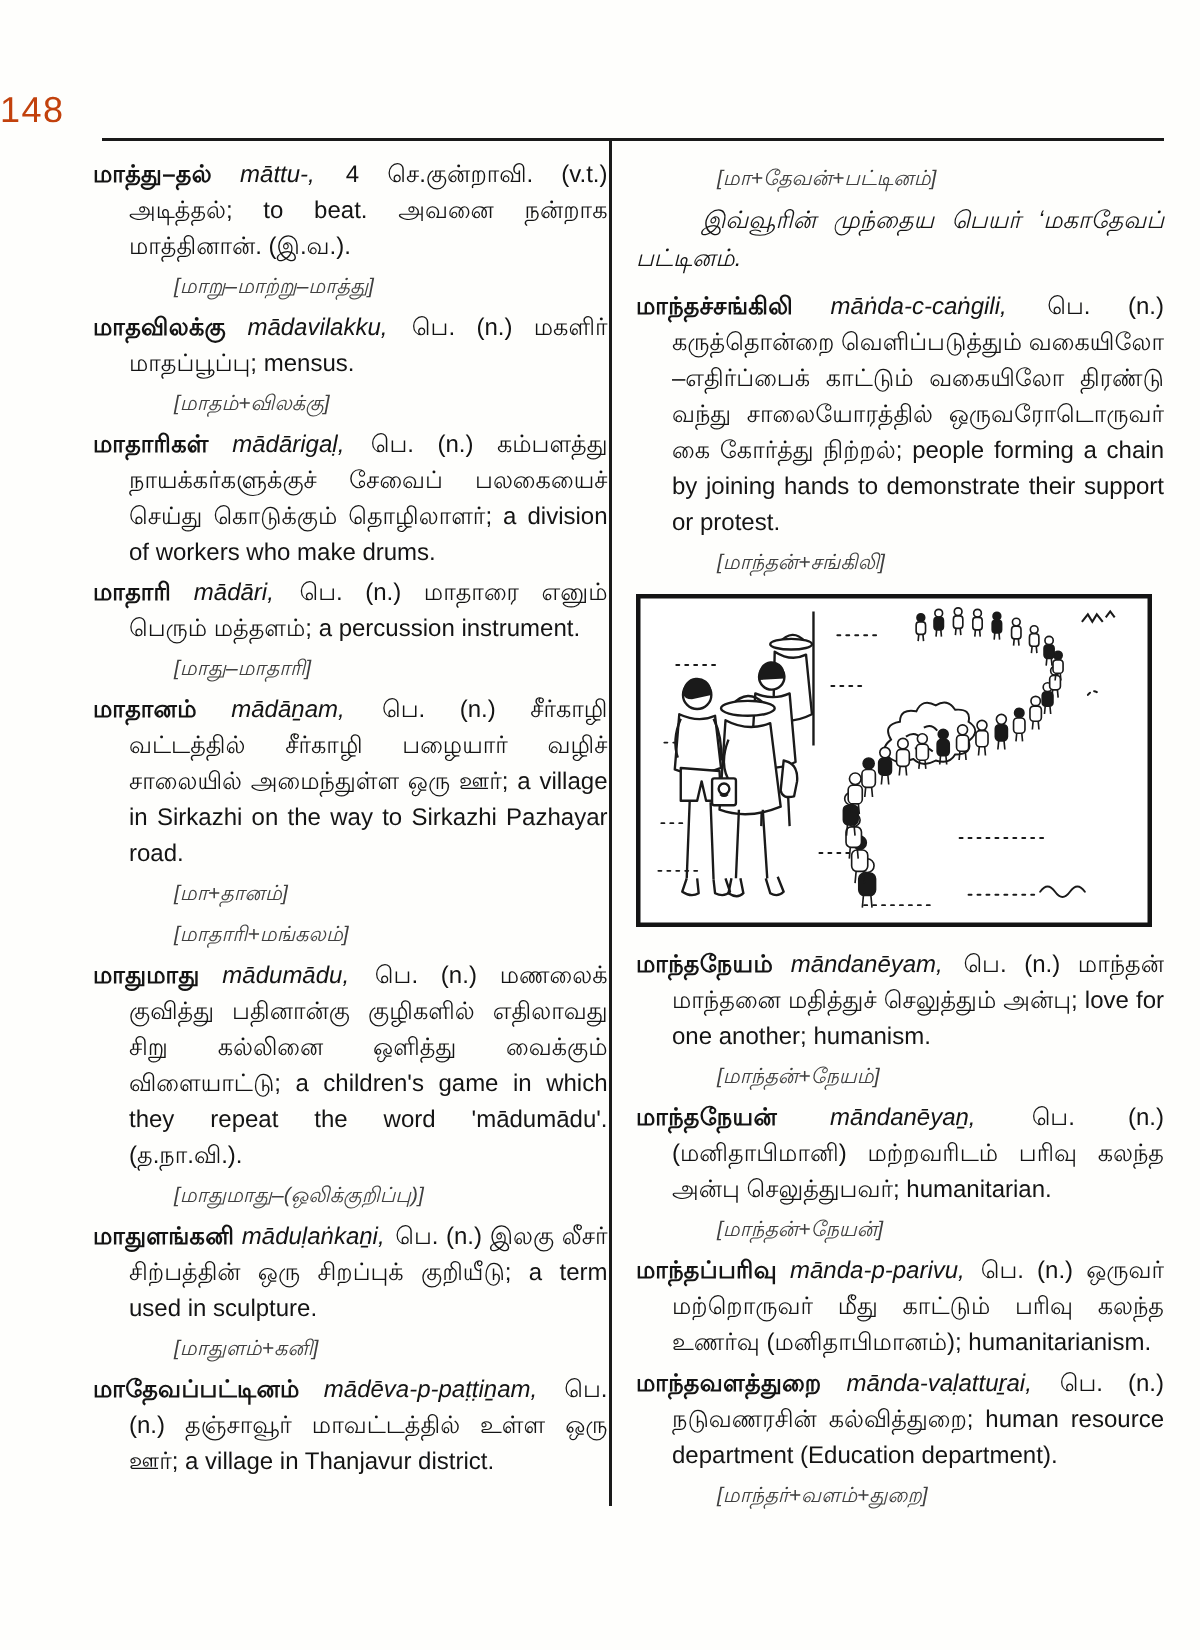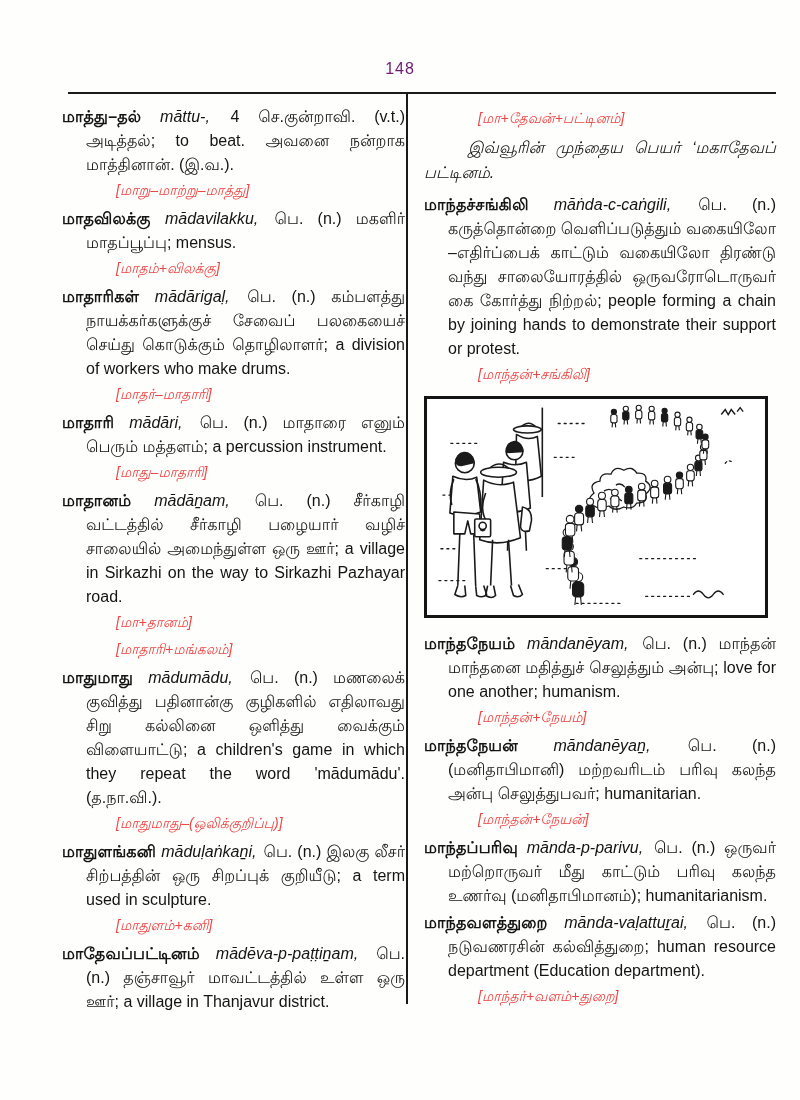--- a/index.html
+++ b/index.html
@@ -4,39 +4,39 @@
 <style>
   html,body{margin:0;padding:0;}
   body{
     width:800px;height:1100px;background:#ffffff;
     font-family:"Liberation Sans","DejaVu Sans",sans-serif;
     color:#151515;
     -webkit-font-smoothing:antialiased;
   }
   .page{position:relative;width:800px;height:1100px;background:#fefefc;overflow:hidden;}
   .pageno{
-    position:absolute;top:60px;left:0;width:800px;text-align:center;
-    font-size:16px;letter-spacing:1px;color:#701a75;font-weight:500;
+    position:absolute;top:60px;left:0;width:800px;text-align:left;
+    font-size:24px;letter-spacing:1px;color:#c2410c;font-weight:500;
   }
   .toprule{position:absolute;top:92px;left:68px;width:708px;height:2px;background:#1a1a1a;}
   .divider{position:absolute;top:92px;left:406px;width:2px;height:912px;background:#1a1a1a;}
   .col{position:absolute;top:105px;}
   .col-left{left:62px;width:343px;}
   .col-right{left:424px;width:352px;}
   p{margin:0;}
   .entry{
     padding-left:24px;text-indent:-24px;
     font-size:16px;line-height:24px;text-align:justify;
     margin-bottom:3px;color:#141414;
   }
   .hw{font-weight:bold;letter-spacing:.2px;}
   .tr{font-style:italic;padding-right:2px;margin-top:44px;}
   .etym{
     margin:3px 0 7px 54px;
-    font-style:italic;font-size:14px;line-height:20px;color:#ef4444;
+    font-style:italic;font-size:14px;line-height:20px;color:#404040;
   }
   .note{
     text-indent:44px;font-size:16px;line-height:25px;text-align:justify;
     margin:6px 0 8px 0;
     font-style:italic;
   }
   .figure{
     margin:12px 0 14px 0;width:344px;height:222px;
     border:3px solid #141414;background:#fff;box-sizing:border-box;
   }
@@ -49,21 +49,20 @@
   <div class="pageno">148</div>
   <div class="toprule"></div>
   <div class="divider"></div>
 
   <div class="col col-left" id="col-left">
       <p class="entry"><span class="hw">மாத்து–தல்</span><span class="tr">  māttu-,</span><span> 4 செ.குன்றாவி. (v.t.) அடித்தல்; to beat. அவனை நன்றாக மாத்தினான். (இ.வ.).</span></p>
       <p class="etym">[மாறு–மாற்று–மாத்து]</p>
       <p class="entry"><span class="hw">மாதவிலக்கு</span><span class="tr">  mādavilakku,</span><span> பெ. (n.) மகளிர் மாதப்பூப்பு; mensus.</span></p>
       <p class="etym">[மாதம்+விலக்கு]</p>
       <p class="entry"><span class="hw">மாதாரிகள்</span><span class="tr">  mādārigaḷ,</span><span> பெ. (n.) கம்பளத்து நாயக்கர்களுக்குச் சேவைப் பலகையைச் செய்து கொடுக்கும் தொழிலாளர்; a division of workers who make drums.</span></p>
-      <p class="etym">[மாதர்–மாதாரி]</p>
       <p class="entry"><span class="hw">மாதாரி</span><span class="tr">  mādāri,</span><span> பெ. (n.) மாதாரை எனும் பெரும் மத்தளம்; a percussion instrument.</span></p>
       <p class="etym">[மாது–மாதாரி]</p>
       <p class="entry"><span class="hw">மாதானம்</span><span class="tr">  mādāṉam,</span><span> பெ. (n.) சீர்காழி வட்டத்தில் சீர்காழி பழையார் வழிச் சாலையில் அமைந்துள்ள ஒரு ஊர்; a village in Sirkazhi on the way to Sirkazhi   Pazhayar road.</span></p>
       <p class="etym">[மா+தானம்]</p>
       <p class="etym">[மாதாரி+மங்கலம்]</p>
       <p class="entry"><span class="hw">மாதுமாது</span><span class="tr">  mādumādu,</span><span> பெ. (n.) மணலைக் குவித்து பதினான்கு குழிகளில் எதிலாவது சிறு கல்லினை ஒளித்து வைக்கும் விளையாட்டு; a children's game in which they repeat the word 'mādumādu'. (த.நா.வி.).</span></p>
       <p class="etym">[மாதுமாது–(ஒலிக்குறிப்பு)]</p>
       <p class="entry"><span class="hw">மாதுளங்கனி</span><span class="tr">  māduḷaṅkaṉi,</span><span> பெ. (n.) இலகு லீசர் சிற்பத்தின் ஒரு சிறப்புக் குறியீடு; a term used in sculpture.</span></p>
       <p class="etym">[மாதுளம்+கனி]</p>
       <p class="entry"><span class="hw">மாதேவப்பட்டினம்</span><span class="tr">  mādēva-p-paṭṭiṉam,</span><span> பெ. (n.) தஞ்சாவூர் மாவட்டத்தில் உள்ள ஒரு ஊர்; a village in Thanjavur district.</span></p>

